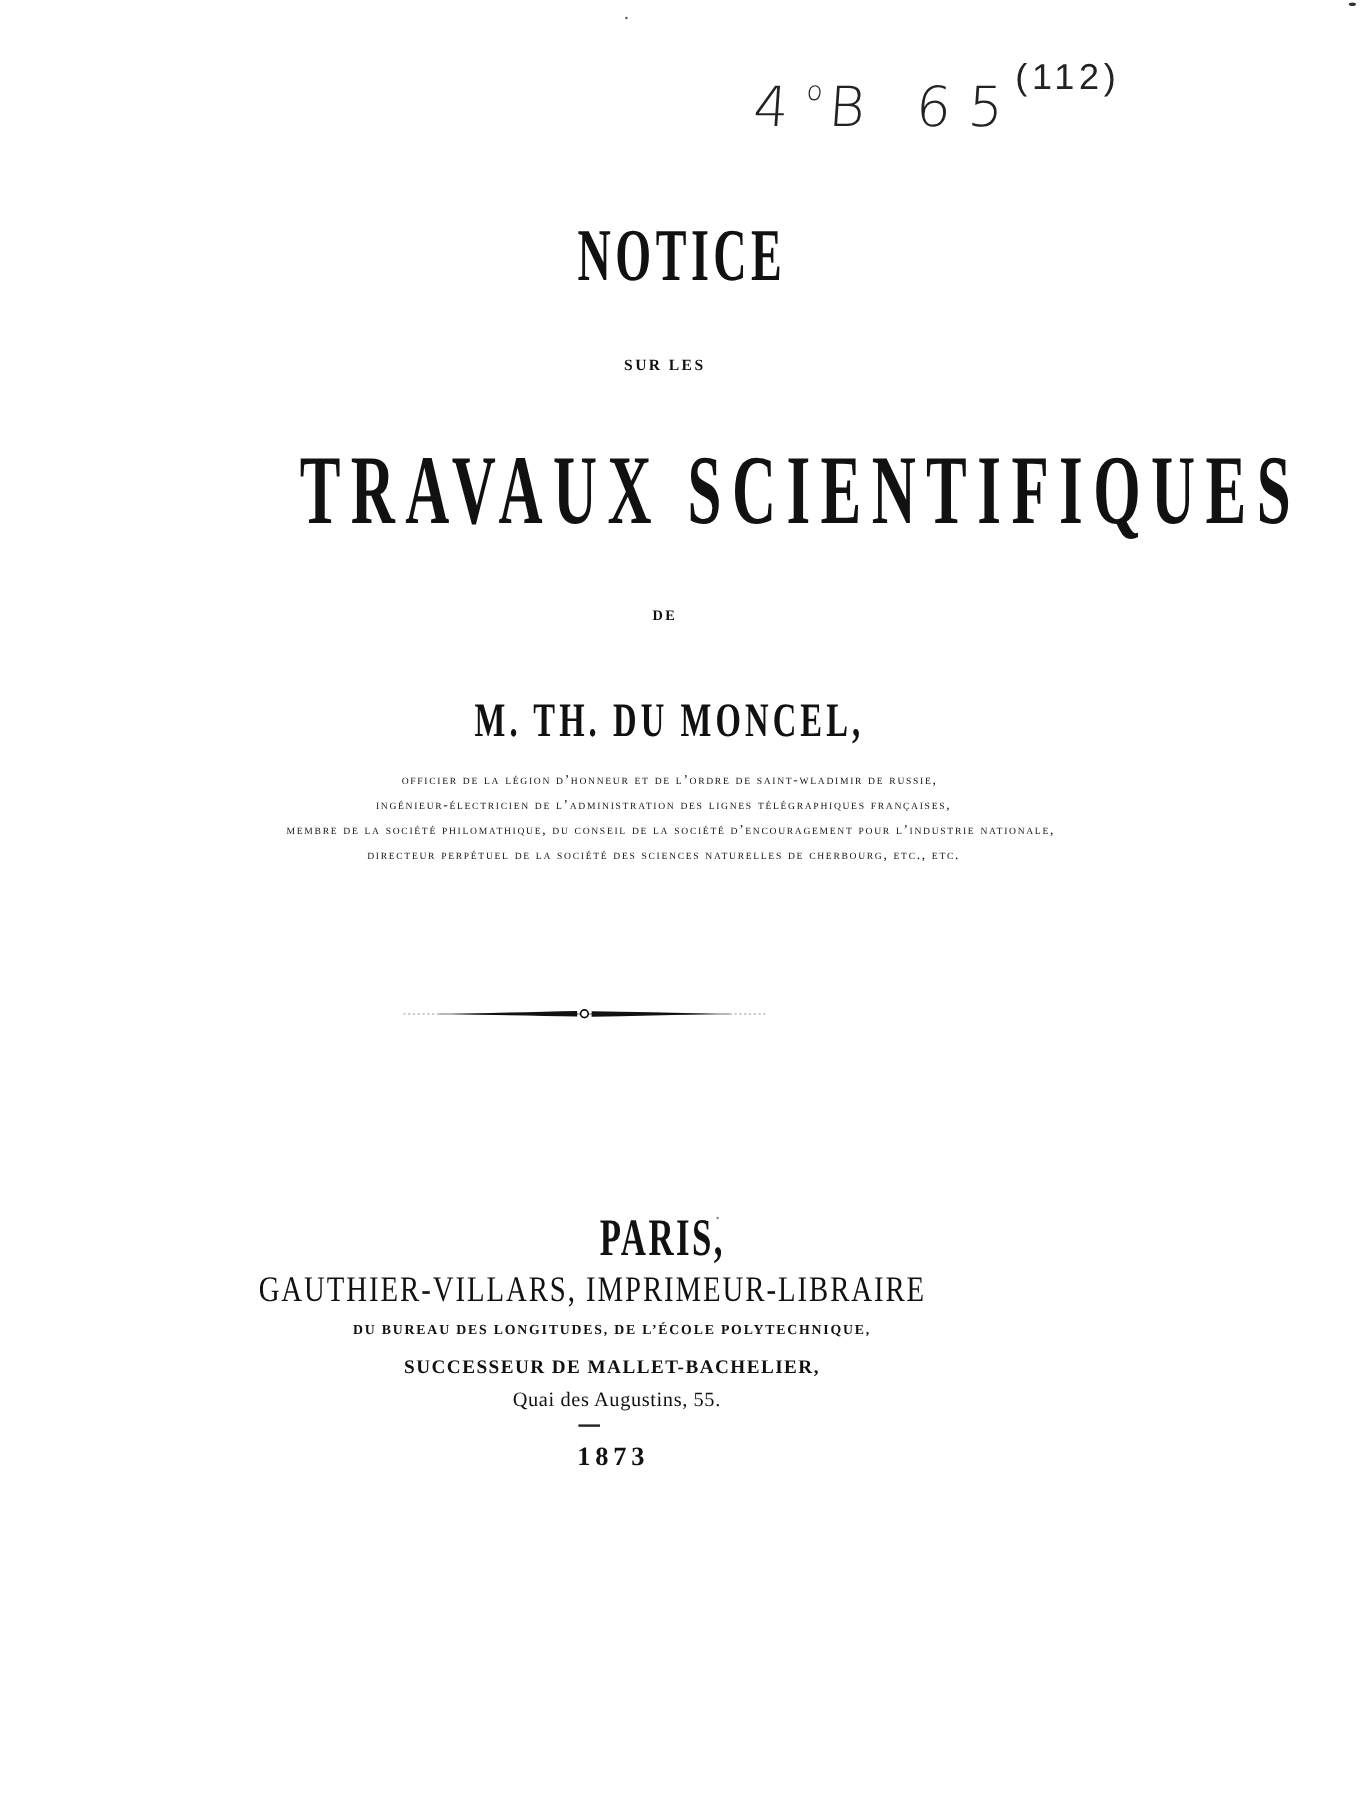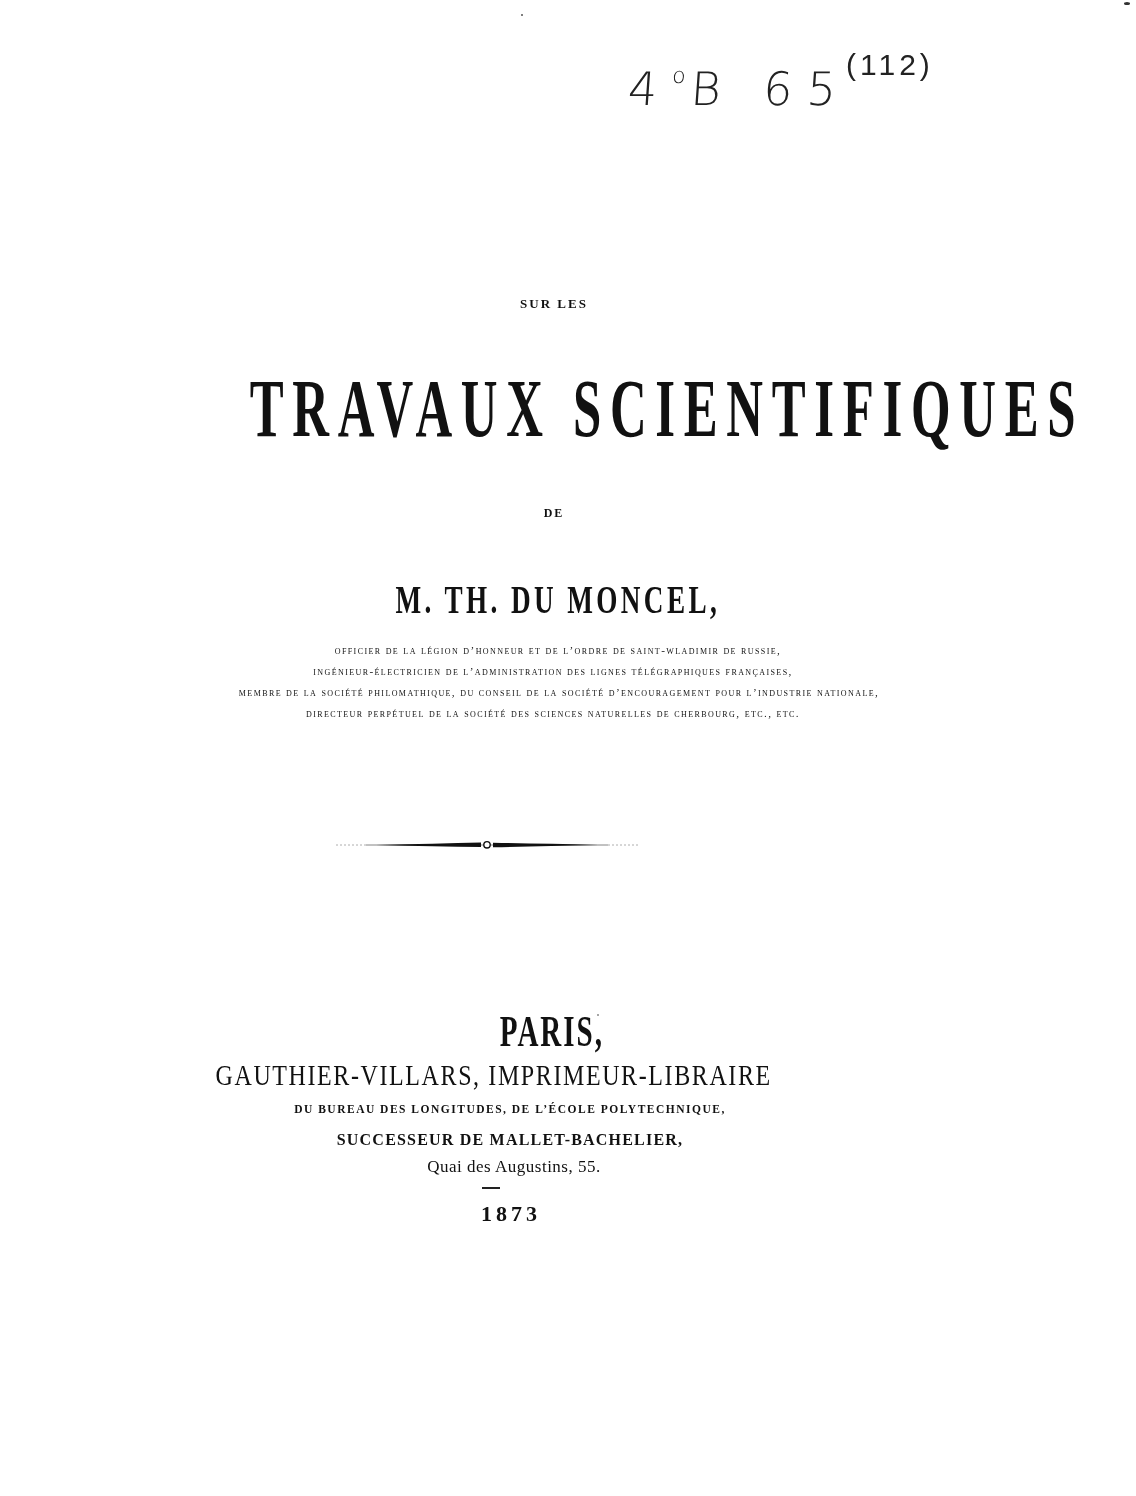--- a/index.html
+++ b/index.html
@@ -191,20 +191,23 @@
 
   <div class="speck" style="left:521px;top:14px;width:2px;height:2px;"></div>
   <div class="speck" style="left:1124px;top:2px;width:6px;height:3px;background:#333;"></div>
   <div class="speck" style="left:597px;top:1014px;width:2px;height:2px;background:#888;"></div>
 
   <div class="shelfmark">
     <span>4</span><span class="deg">o</span><span>B 65</span>
   </div>
   <div class="shelfmark-sub">(112)</div>
 
+  <div class="center-line title-notice">
+    <span class="cond">NOTICE</span>
+  </div>
 
   <div class="center-line sur-les">SUR LES</div>
 
   <div class="center-line title-travaux">
     <span class="cond">TRAVAUX SCIENTIFIQUES</span>
   </div>
 
   <div class="center-line de">DE</div>
 
   <div class="center-line author">

